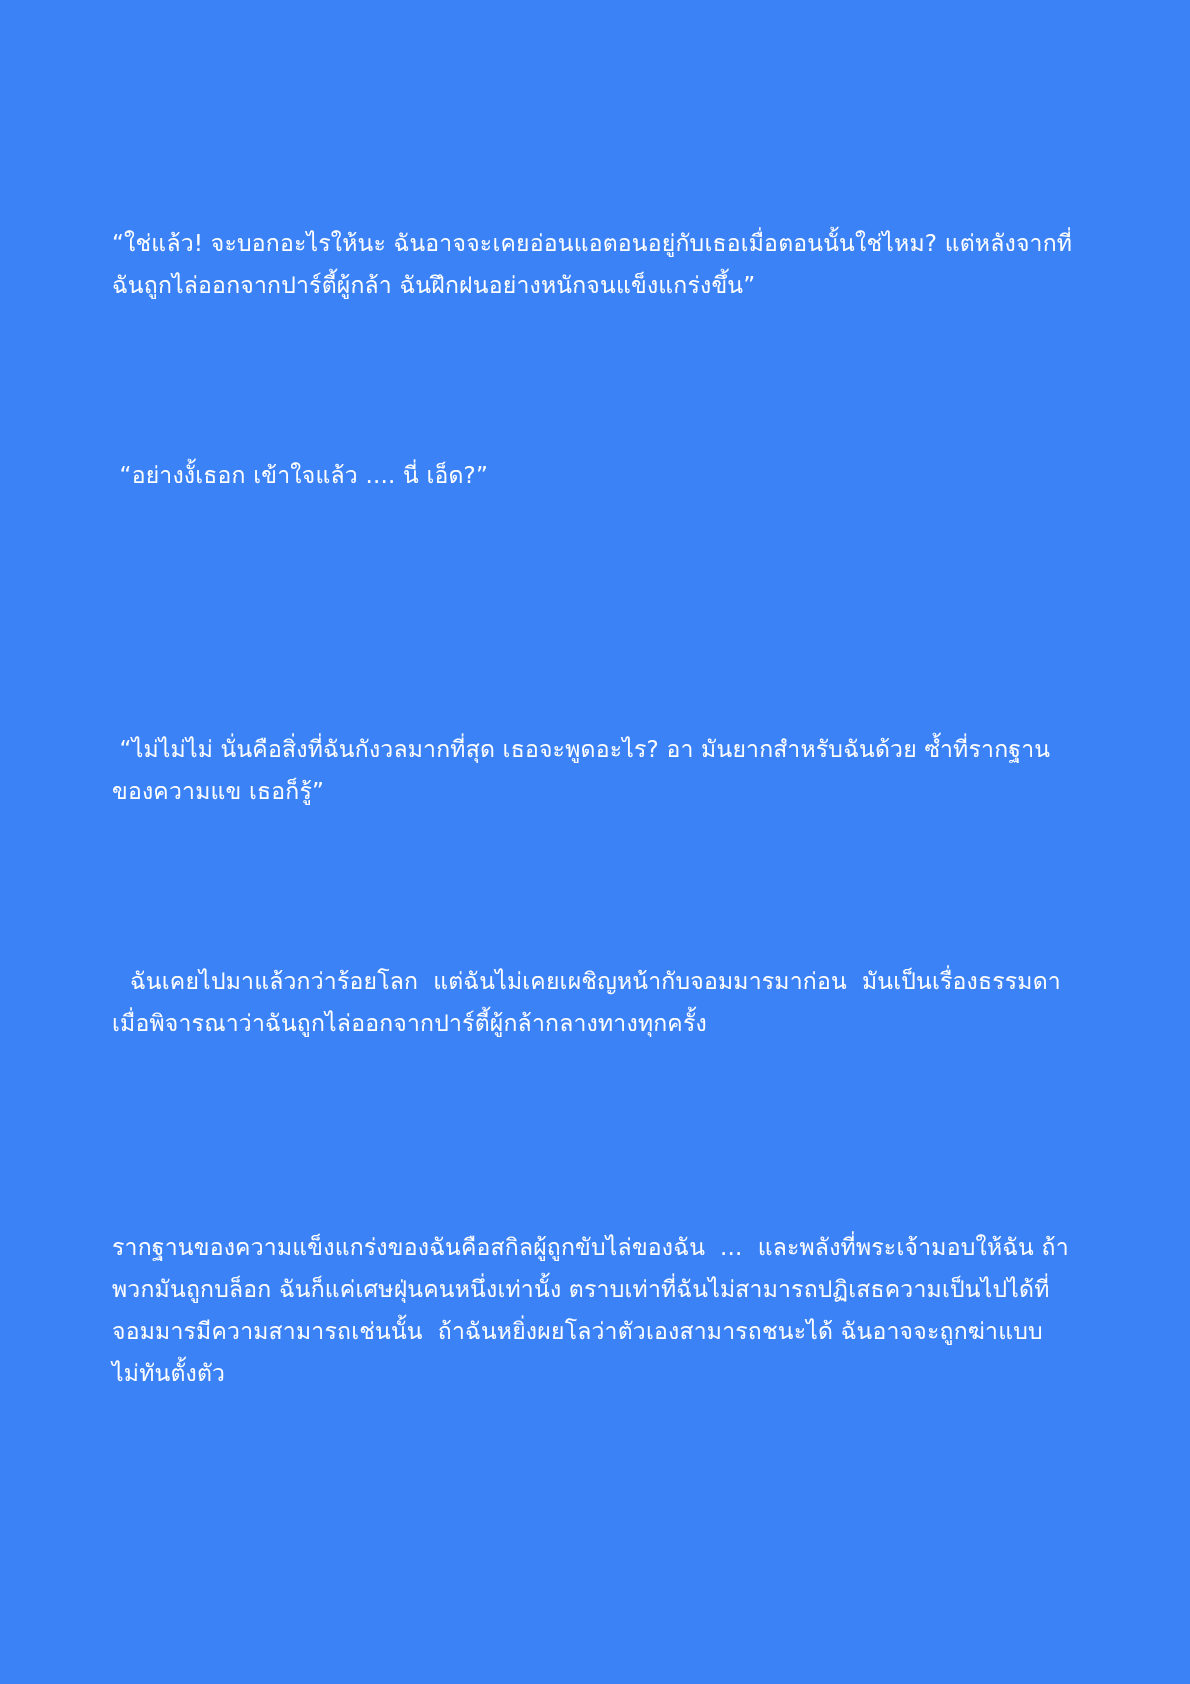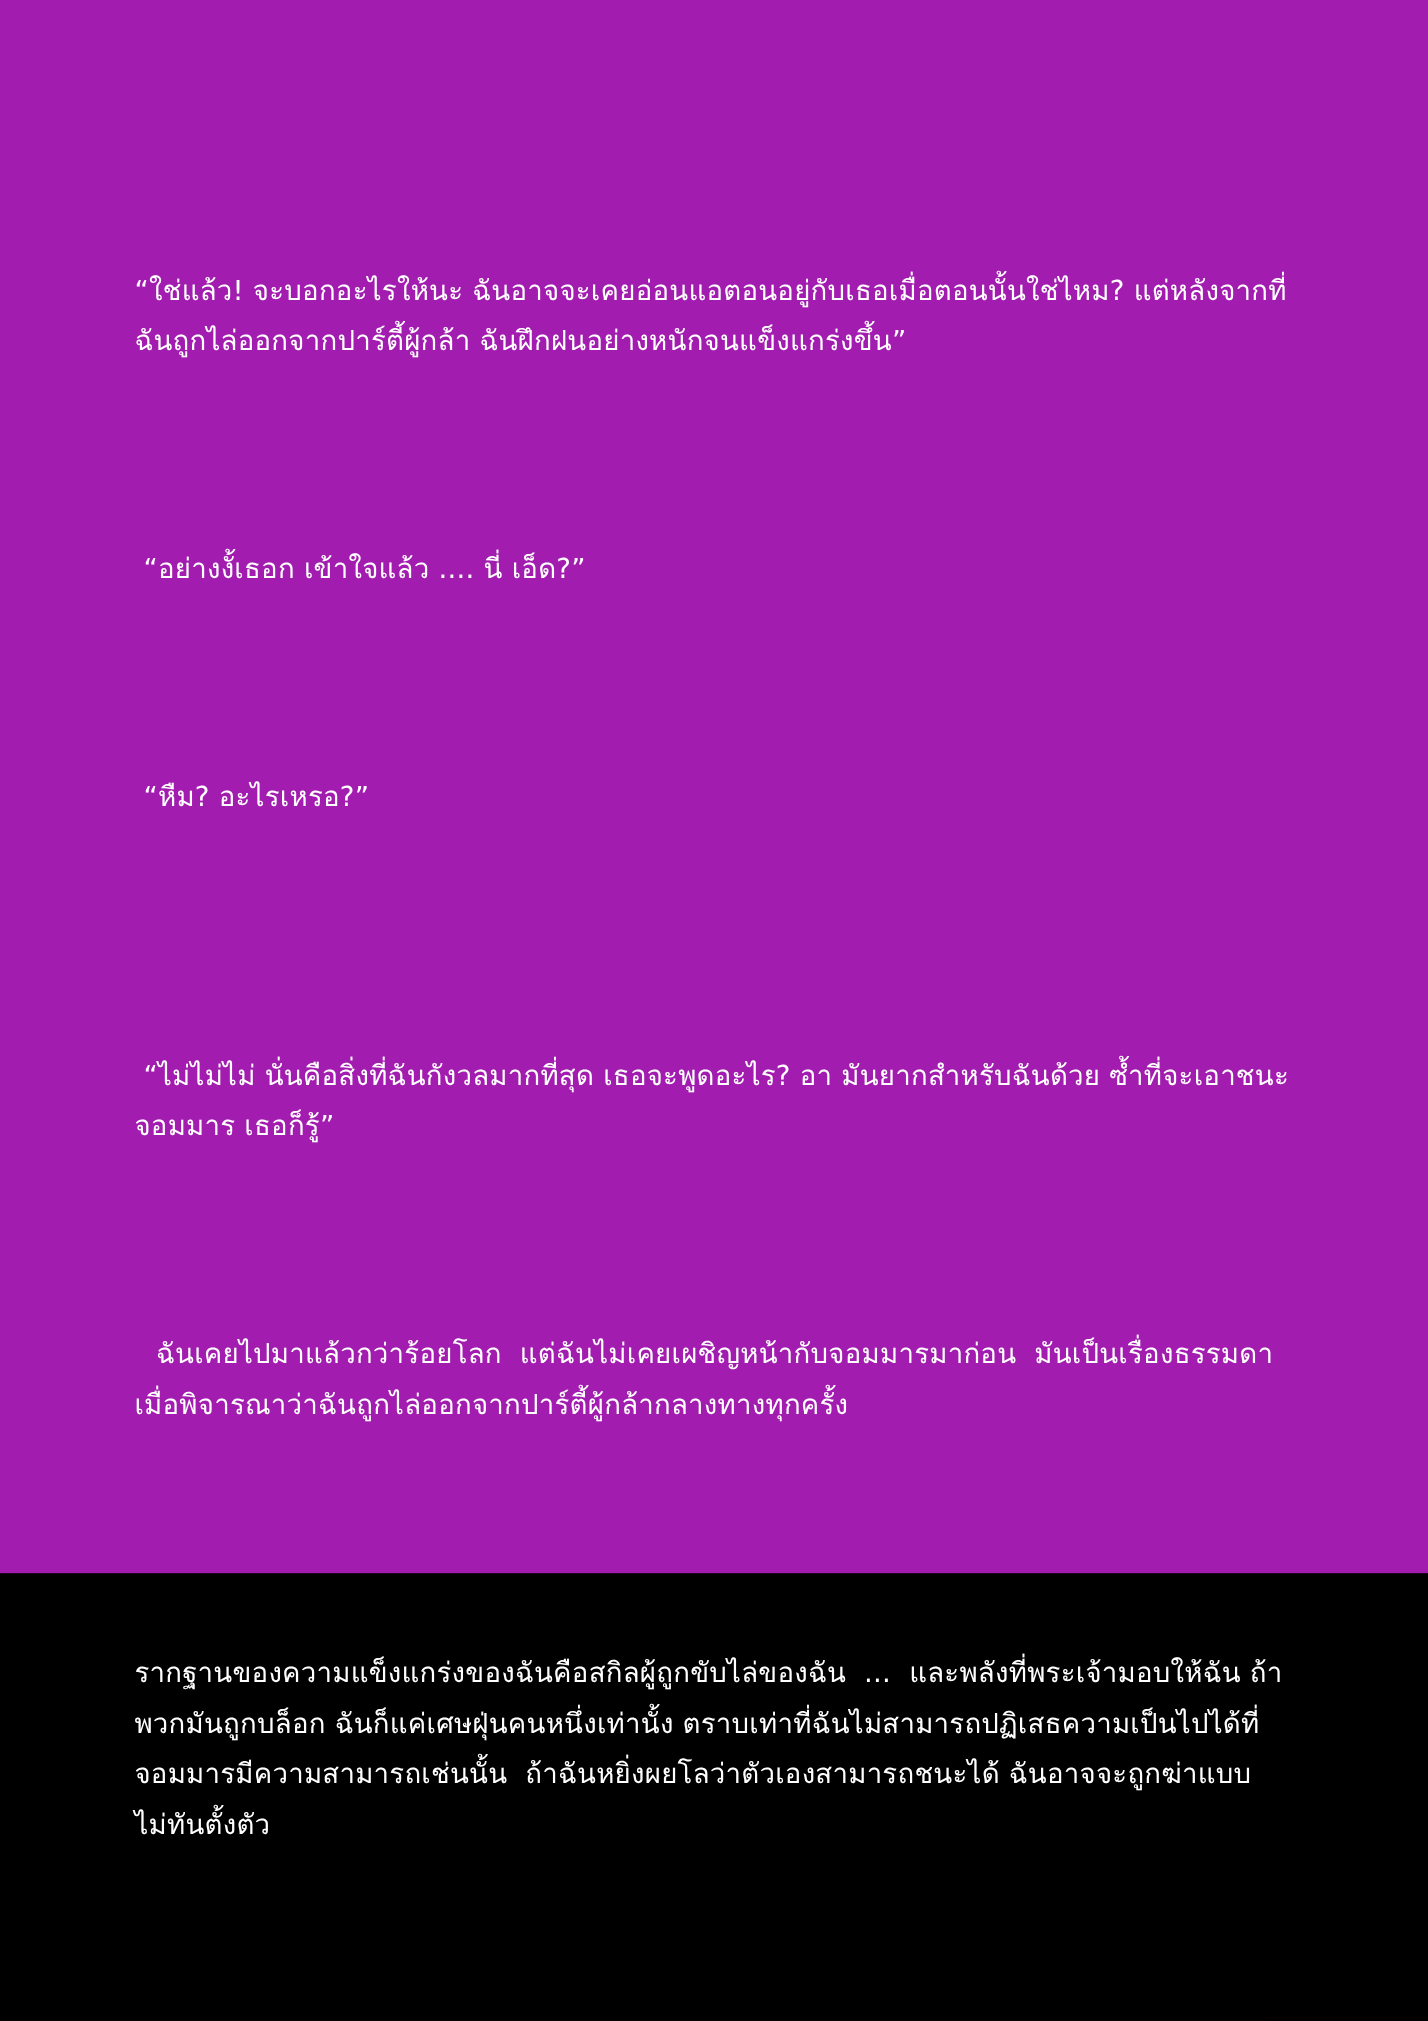--- a/index.html
+++ b/index.html
@@ -9,22 +9,22 @@
   }
   body {
     width: 1190px;
     height: 1684px;
     overflow: hidden;
     font-family: "DejaVu Sans", "Liberation Sans", sans-serif;
   }
   .page {
     position: relative;
     width: 1190px;
-    height: 1311px;
-    background: #a21caf;
+    height: 1684px;
+    background: #3b82f6;
     box-sizing: border-box;
     padding: 96px 112px 60px 112px;
   }
   .body-text {
     color: #ffffff;
     font-size: 23px;
     line-height: 42px;
     letter-spacing: 0.2px;
     white-space: pre-wrap;
     word-wrap: break-word;
@@ -42,24 +42,23 @@
 </head>
 <body>
 
 <div class="page">
   <div class="body-text">
 
     <p class="para">“ใช่แล้ว! จะบอกอะไรให้นะ ฉันอาจจะเคยอ่อนแอตอนอยู่กับเธอเมื่อตอนนั้นใช่ไหม? แต่หลังจากที่ฉันถูกไล่ออกจากปาร์ตี้ผู้กล้า ฉันฝึกฝนอย่างหนักจนแข็งแกร่งขึ้น”</p>
 
     <p class="para"> “อย่างงั้เธอก เข้าใจแล้ว .... นี่ เอ็ด?”</p>
 
-    <p class="para"> “หืม? อะไรเหรอ?”</p>
 
 
-    <p class="para"> “ไม่ไม่ไม่ นั่นคือสิ่งที่ฉันกังวลมากที่สุด เธอจะพูดอะไร? อา มันยากสำหรับฉันด้วย ซ้ำที่จะเอาชนะจอมมาร เธอก็รู้”</p>
+    <p class="para"> “ไม่ไม่ไม่ นั่นคือสิ่งที่ฉันกังวลมากที่สุด เธอจะพูดอะไร? อา มันยากสำหรับฉันด้วย ซ้ำที่รากฐานของความแข เธอก็รู้”</p>
 
     <p class="para indent gap-large">ฉันเคยไปมาแล้วกว่าร้อยโลก  แต่ฉันไม่เคยเผชิญหน้ากับจอมมารมาก่อน  มันเป็นเรื่องธรรมดาเมื่อพิจารณาว่าฉันถูกไล่ออกจากปาร์ตี้ผู้กล้ากลางทางทุกครั้ง</p>
 
     <p class="para">รากฐานของความแข็งแกร่งของฉันคือสกิลผู้ถูกขับไล่ของฉัน  ...  และพลังที่พระเจ้ามอบให้ฉัน ถ้าพวกมันถูกบล็อก ฉันก็แค่เศษฝุ่นคนหนึ่งเท่านั้ง ตราบเท่าที่ฉันไม่สามารถปฏิเสธความเป็นไปได้ที่จอมมารมีความสามารถเช่นนั้น  ถ้าฉันหยิ่งผยโลว่าตัวเองสามารถชนะได้ ฉันอาจจะถูกฆ่าแบบไม่ทันตั้งตัว</p>
 
     
 
     
 
   </div>

